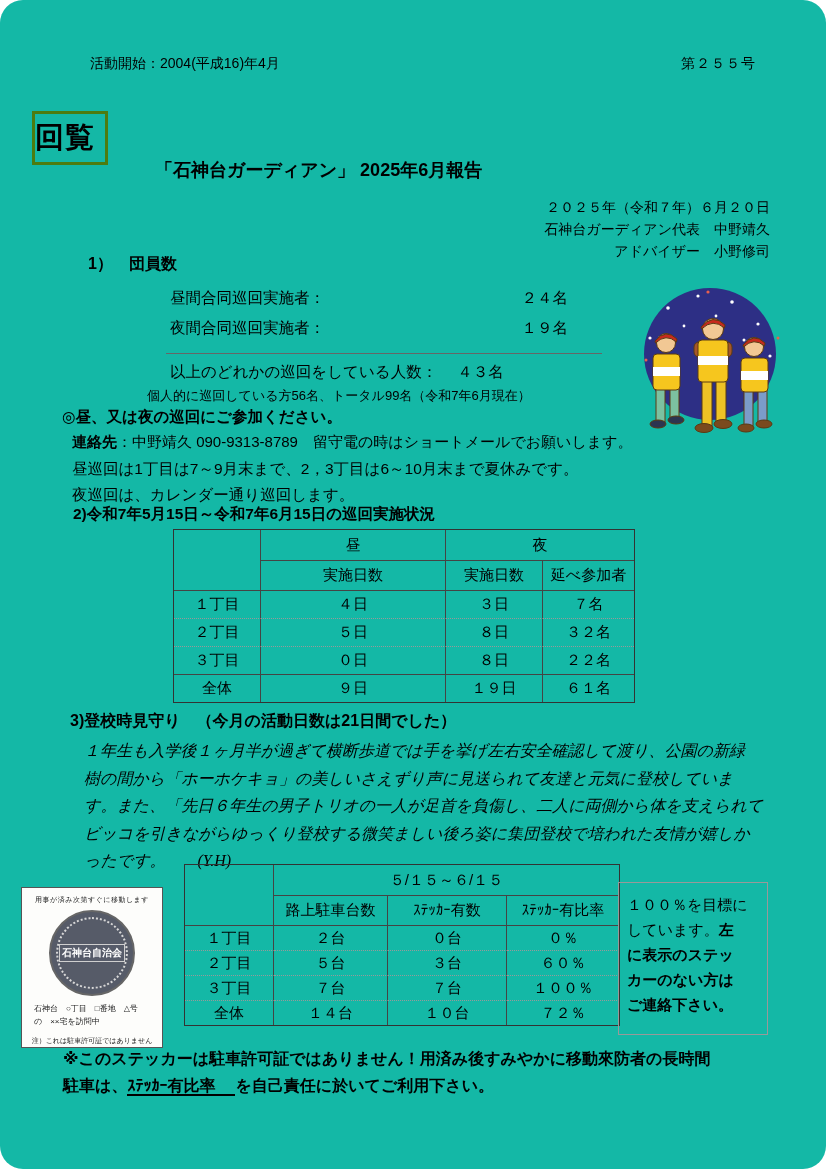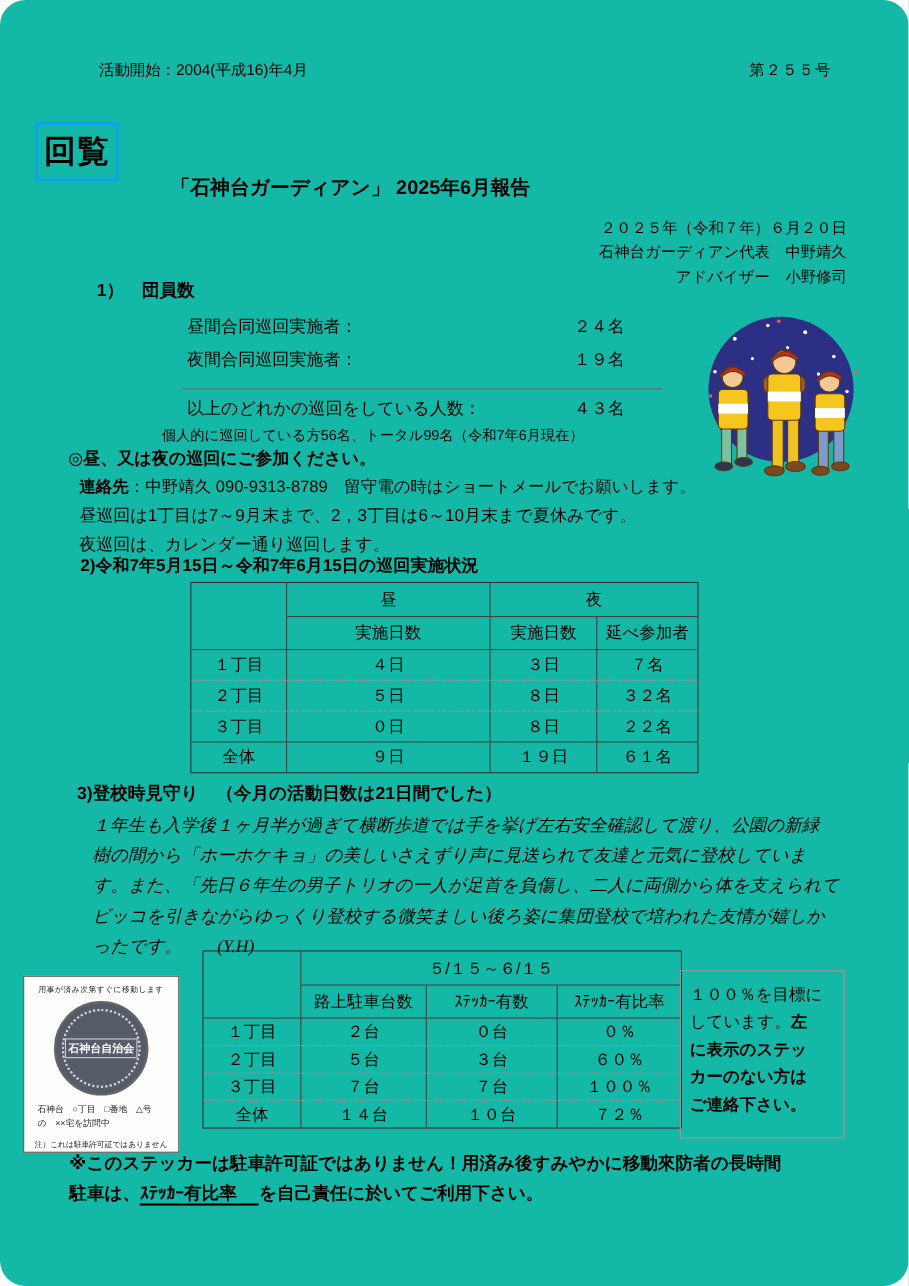--- a/index.html
+++ b/index.html
@@ -10,35 +10,35 @@
     border-radius:23px;
   }
   .abs { position:absolute; }
 
   
   .hdr-left  { left:90px;  top:55px; font-size:14px; }
   .hdr-right { left:681px; top:55px; font-size:14px; letter-spacing:1px; }
 
   .kairan {
     left:32px; top:111px; width:70px; height:48px;
-    border:3px solid #0ea5e9; display:flex; align-items:center; justify-content:center;
+    border:3px solid #4d7c0f; display:flex; align-items:center; justify-content:flex-start;
     font-size:29px; font-weight:bold; letter-spacing:1px;
   }
 
   .doc-title { left:155px; top:158px; font-size:18px; font-weight:bold; }
 
   .byline { right:56px; top:196px; text-align:right; font-size:14px; line-height:22px; }
 
   
   .s1-head { left:88px; top:254px; font-size:16px; font-weight:bold; }
   .member-rows { left:170px; top:283px; width:398px; font-size:15.5px; }
   .member-row { display:flex; justify-content:space-between; height:30px; line-height:30px; }
   .s1-divider { left:166px; top:353px; width:436px; border-top:1px solid #666; height:0; }
-  .s1-total { left:170px; top:359px; width:398px; display:flex; justify-content:space-between;
-              font-size:15.5px; line-height:26px; }
+  .s1-total { left:170px; top:359px; width:398px; display:flex; justify-content:flex-start;
+              font-size:15.5px; line-height:26px;gap:20px; }
   .s1-note { left:147px; top:387px; font-size:13px; }
 
   
   .invite-head { left:62px; top:407px; font-size:15.5px; font-weight:bold; }
   .invite-contact { left:72px; top:433px; font-size:15px; }
   .invite-contact .lbl { font-weight:bold; }
   .invite-l2 { left:72px; top:459px; font-size:15.5px; }
   .invite-l3 { left:72px; top:485px; font-size:15.5px; }
 
   

